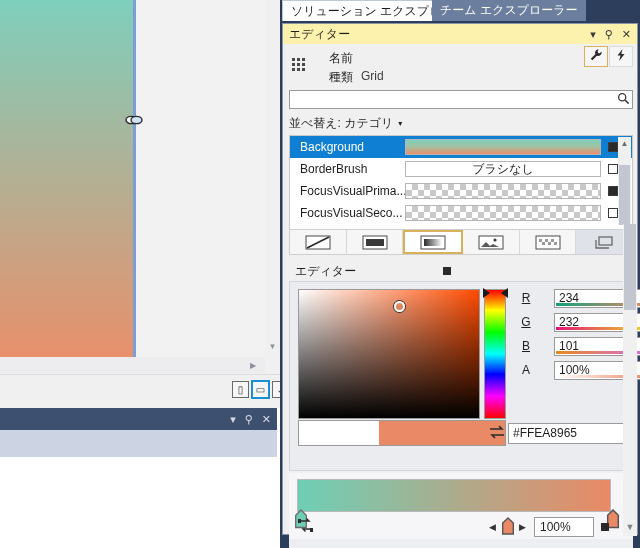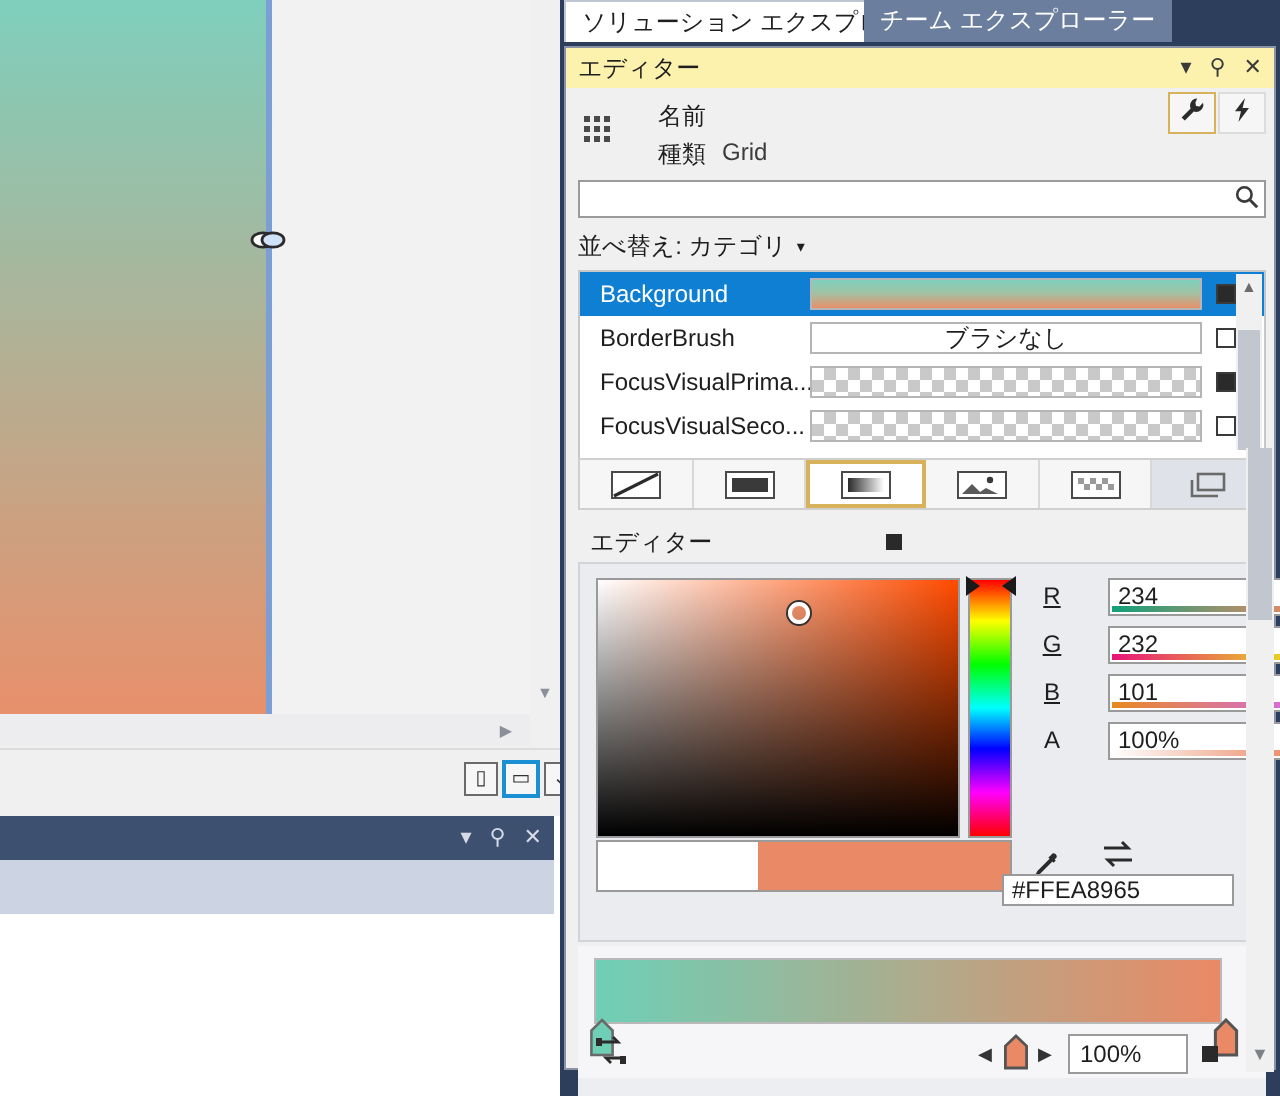--- a/index.html
+++ b/index.html
@@ -156,21 +156,21 @@
   .chan-grad { position:absolute; left:1px; bottom:1px; width:92px; height:3px; }
   #chan-r { top:7px; }
   #chan-g { top:31px; }
   #chan-b { top:55px; }
   #chan-a { top:79px; }
   #chan-r .chan-grad { background:linear-gradient(to right,#11a07a,#ea8965); }
   #chan-g .chan-grad { background:linear-gradient(to right,#e8137a,#e8e020); }
   #chan-b .chan-grad { background:linear-gradient(to right,#e88a20,#d36be0); }
   #chan-a .chan-grad { background:linear-gradient(to right,rgba(234,137,101,0),#ea8965); }
 
-  #hex-row { position:absolute; left:196px; top:138px; width:146px; height:26px; display:flex; align-items:center;flex-direction:column; }
+  #hex-row { position:absolute; left:196px; top:138px; width:146px; height:26px; display:flex; align-items:center; }
   #hex-swap { width:22px; text-align:center; font-size:14px; color:#2a2a2a; }
   #hex-box { width:116px; height:21px; background:#fff; border:1px solid #9a9a9a;
       display:flex; align-items:center; padding:0 4px; font-size:12px; }
 
   
   #grad-section { position:absolute; left:6px; top:449px; width:344px; height:66px; background:#f6f6f8; }
   #grad-bar { position:absolute; left:8px; top:6px; width:314px; height:33px; border:1px solid #b9b9b9;
       background:linear-gradient(to right,#6ecfb6,#ea8965); }
   .gstop { position:absolute; top:36px; width:14px; height:20px; }
   #gstop-a { left:5px; }

